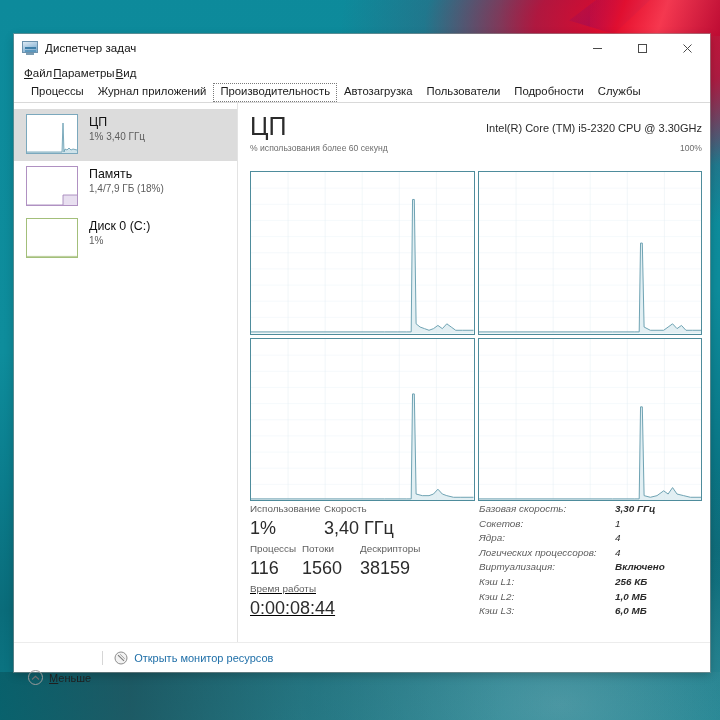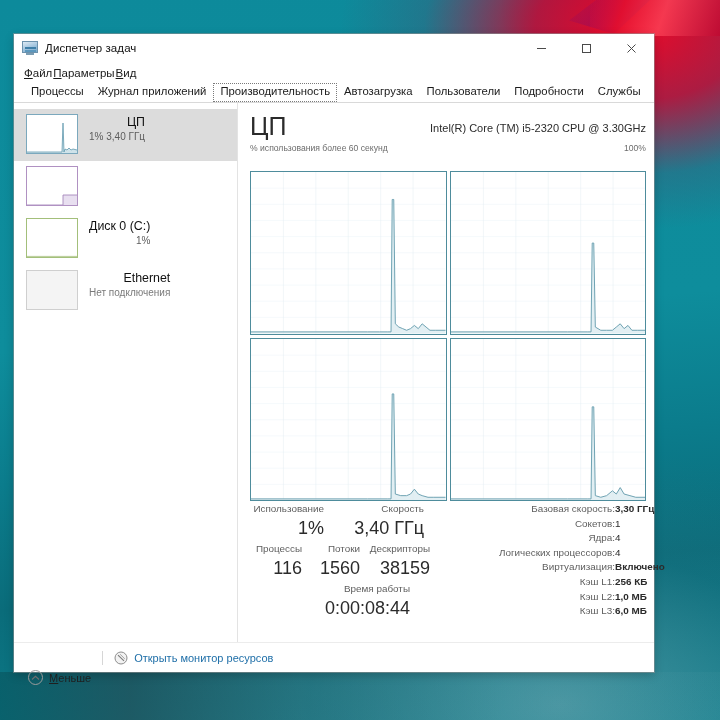--- a/index.html
+++ b/index.html
@@ -29,24 +29,24 @@
   }
   #desktop .botshade {
     position: absolute; left: 0; top: 672px; width: 720px; height: 48px;
     background: linear-gradient(90deg, rgba(8,90,100,0.75) 0%, rgba(40,70,78,0.6) 18%, rgba(70,110,118,0.35) 42%, rgba(110,165,175,0.10) 70%, rgba(130,185,195,0.05) 100%);
   }
 
   
   #window {
     position: absolute;
     left: 14px; top: 34px;
-    width: 640px; height: 638px;
+    width: 696px; height: 638px;
     background: #ffffff;
     box-shadow: 0 0 0 1px rgba(150,150,150,0.55), 0 3px 9px rgba(0,0,0,0.22);
-    display: flex; flex-direction: column; text-align: right;
+    display: flex; flex-direction: column;
   }
   
   #titlebar {
     height: 28px; flex: 0 0 28px;
     display: flex; align-items: center;
     background: #ffffff;
     position: relative;
   }
   #app-icon {
     width: 16px; height: 16px; margin-left: 8px; margin-right: 7px;
@@ -158,23 +158,23 @@
   #stats-left { flex: 0 0 205px; }
   .srow { display: flex; }
   .sblk { }
   .sblk .lab { font-size: 9.9px; color: #5e5e5e; line-height: 15px; white-space: nowrap; }
   .sblk .val { font-size: 18px; color: #2b2b2b; line-height: 25px; white-space: nowrap; }
   #blk-use  { width: 74px; }
   #blk-spd  { width: 100px; }
   #blk-proc { width: 52px; }
   #blk-thr  { width: 58px; }
   #blk-desc { width: 70px; }
-  #blk-up   { width: 160px; }
-
-  #stats-right { flex: 1 1 auto; padding-left: 24px; padding-top: 1px; }
+  #blk-up   { width: 160px; text-decoration: underline; }
+
+  #stats-right { flex: 1 1 auto; padding-left: 24px; padding-top: 1px; font-style: italic; }
   .drow { display: flex; font-size: 9.9px; line-height: 14.6px; }
   .drow .dk { flex: 0 0 136px; color: #5e5e5e; white-space: nowrap; }
   .drow .dv { color: #2b2b2b; white-space: nowrap; }
   .drow .dv.b { font-weight: bold; }
 
   
   #statusbar {
     flex: 0 0 30px; height: 30px;
     display: flex; align-items: center;
     padding-left: 14px; background: #ffffff;
@@ -264,41 +264,38 @@
         </div>
       </div>
 
       <div class="side-item">
         <div class="thumb mem">
           <svg viewBox="0 0 50 38" preserveAspectRatio="none">
             <rect x="36" y="28" width="14" height="10" fill="#e8dff0" stroke="none"></rect>
             <polyline points="0,38 36,38 36,28 50,28" fill="none" stroke="#a688bb" stroke-width="0.9"></polyline>
           </svg>
         </div>
+        <div class="side-text">
+          <div class="side-title">Память</div>
+          <div class="side-sub">1,4/7,9 ГБ (18%)</div>
+        </div>
       </div>
 
       <div class="side-item">
         <div class="thumb disk">
           <svg viewBox="0 0 50 38" preserveAspectRatio="none">
             <polyline points="0,37.4 50,37.4" fill="none" stroke="#a3bf7a" stroke-width="0.8"></polyline>
           </svg>
         </div>
         <div class="side-text">
           <div class="side-title">Диск 0 (C:)</div>
           <div class="side-sub">1%</div>
         </div>
       </div>
 
-      <div class="side-item">
-        <div class="thumb eth"></div>
-        <div class="side-text">
-          <div class="side-title">Ethernet</div>
-          <div class="side-sub grey">Нет подключения</div>
-        </div>
-      </div>
 
 
     </div>
 
     <div id="main">
 
       <div id="main-head">
         <div id="main-title">ЦП</div>
         <div id="cpu-model">Intel(R) Core (TM) i5-2320 CPU @ 3.30GHz</div>
       </div>

